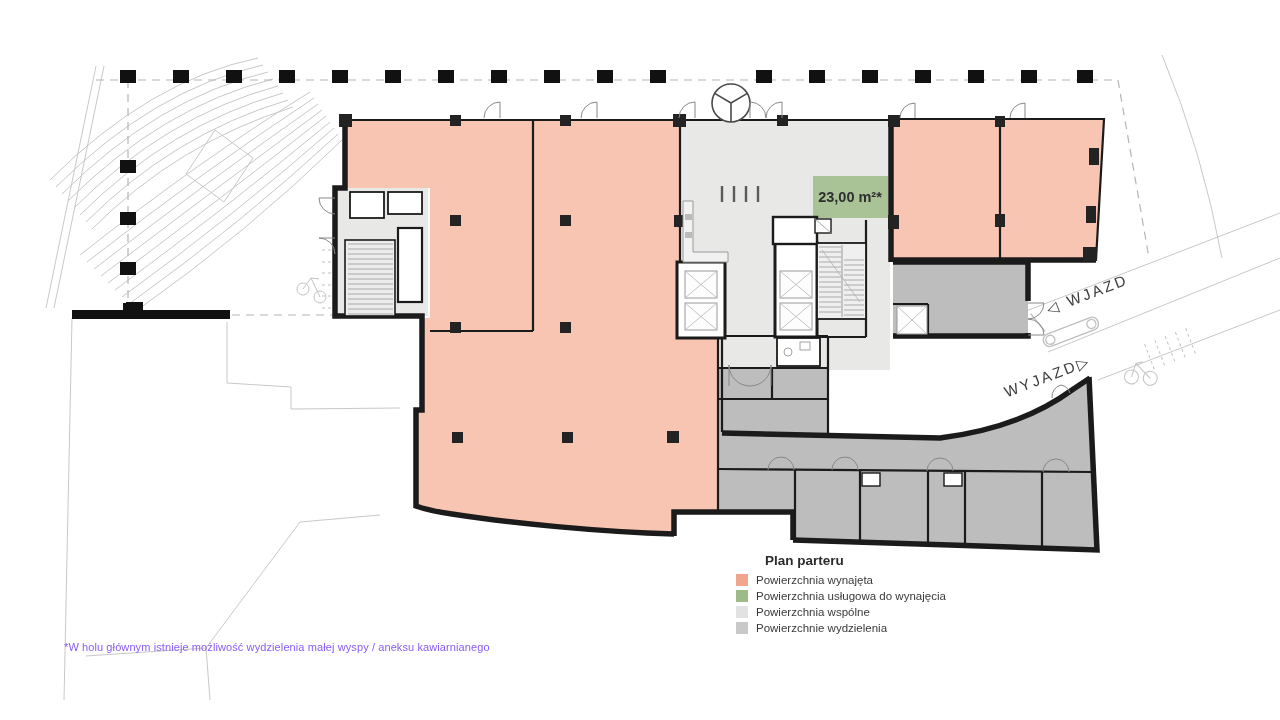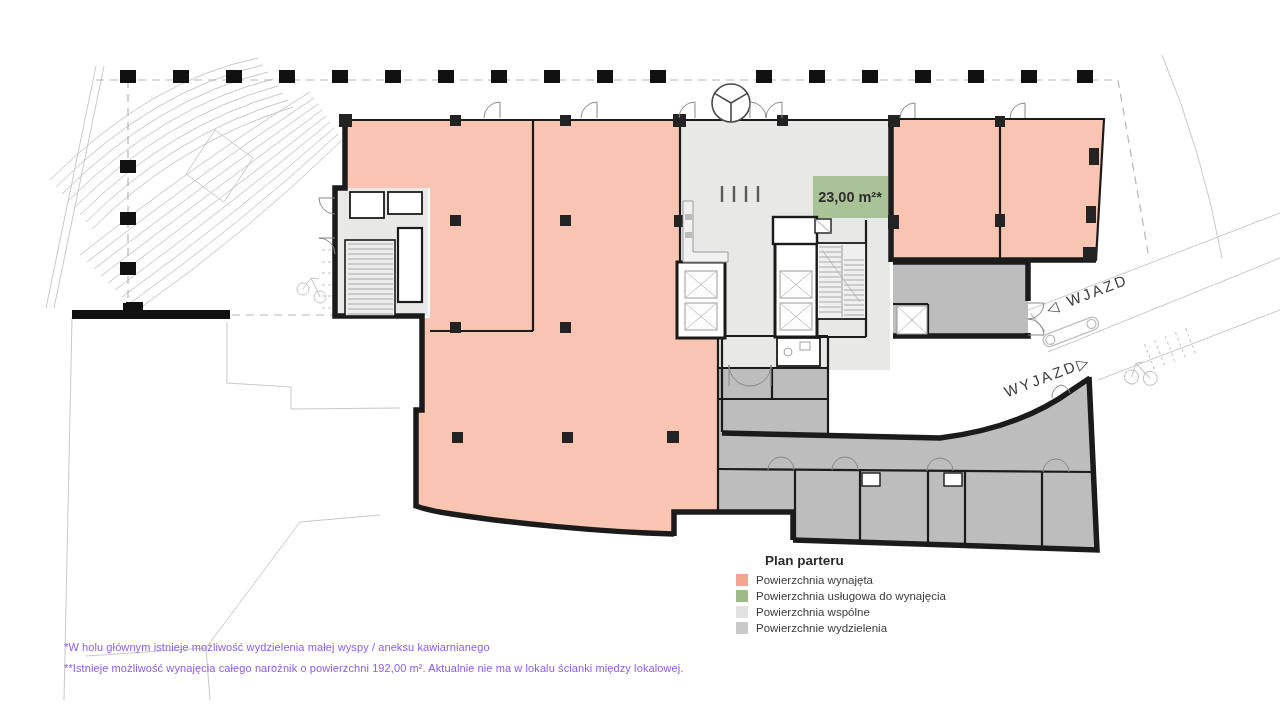--- a/index.html
+++ b/index.html
@@ -332,16 +332,15 @@
     <span class="legend-label">Powierzchnia wspólne</span>
   </div>
   <div class="legend-item">
     <div class="legend-swatch" style="background: rgb(201, 201, 201);"></div>
     <span class="legend-label">Powierzchnie wydzielenia</span>
   </div>
 </div>
 
 <div class="footnotes">
   <p>*W holu głównym istnieje możliwość wydzielenia małej wyspy / aneksu kawiarnianego</p>
-  <p>**Istnieje możliwość wynajęcia całego narożnik o powierzchni 192,00 m². Aktualnie nie ma w lokalu ścianki między lokalowej.</p>
 </div>
 
 </div>
 
 </body></html>

